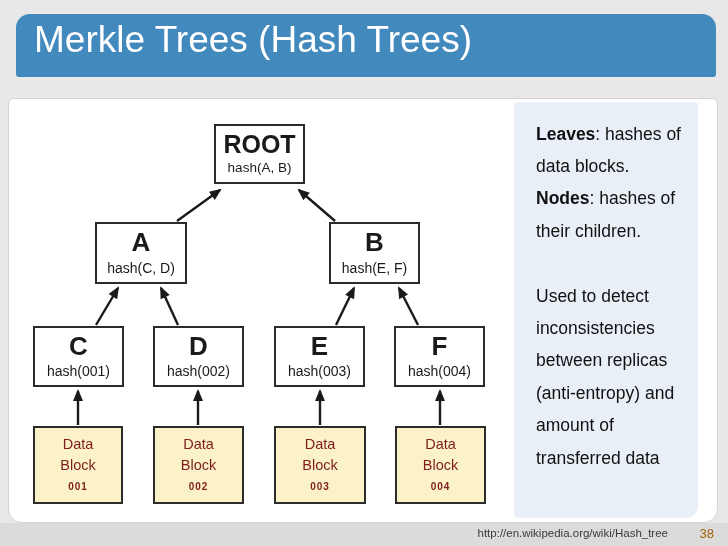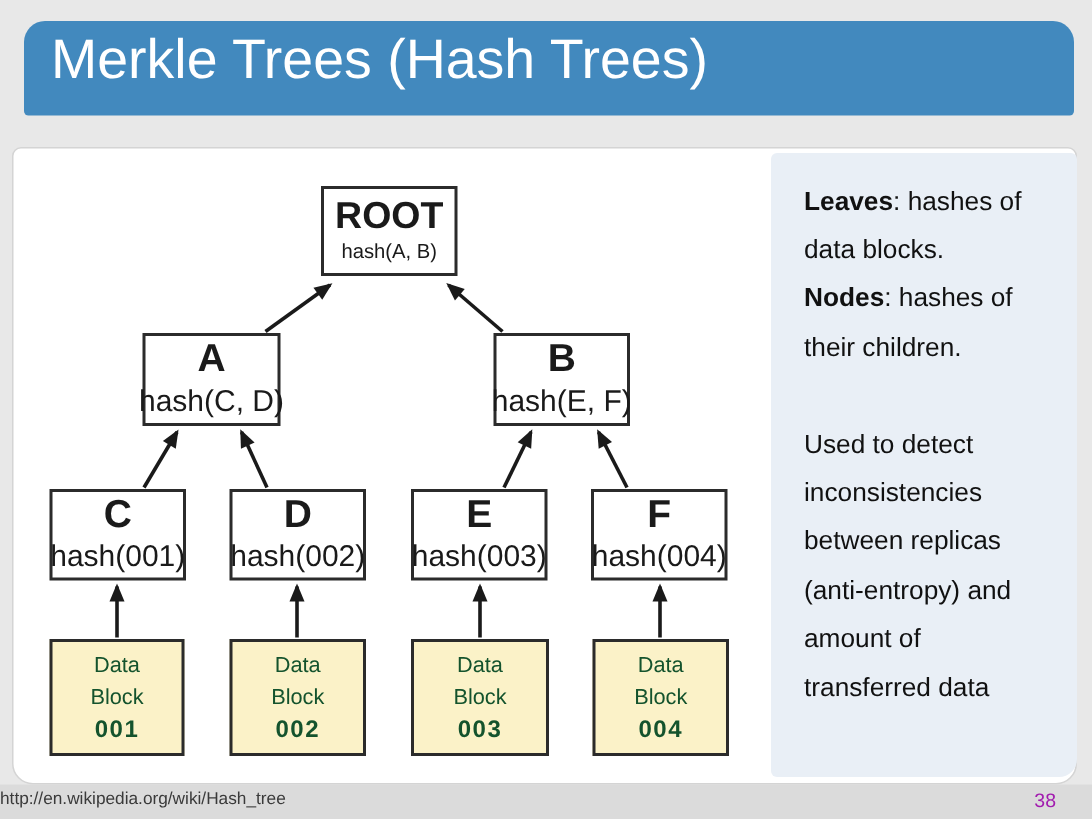--- a/index.html
+++ b/index.html
@@ -25,51 +25,51 @@
     border-radius:6px 6px 14px 14px;
   }
   .arrows{position:absolute;left:0;top:0;width:728px;height:546px;pointer-events:none;}
   .node{
     position:absolute;background:var(--panel-bg,#FFFFFF);
     border:2px solid #2B2B2B;box-sizing:border-box;
     display:flex;flex-direction:column;align-items:center;justify-content:center;
     color:#1A1A1A;text-align:center;
   }
   .node .node-label{font-size:26px;line-height:1.05;font-weight:bold;}
-  .node .node-hash{font-size:20px;line-height:1.3;margin-top:2px;white-space:nowrap;}
+  .node .node-hash{font-size:14px;line-height:1.3;margin-top:2px;white-space:nowrap;}
   .node.root .node-label{font-size:25px;}
   .node.root .node-hash{font-size:13.5px;}
   .data-block{
     position:absolute;background:var(--data-block-fill,#FBF2C8);
     border:2px solid #2B2B2B;box-sizing:border-box;
     display:flex;flex-direction:column;align-items:center;justify-content:center;
-    color:#14532d;text-align:center;font-size:14.5px;line-height:21px;
-  }
-  .data-block .db-id{font-weight:700;font-size:16px;letter-spacing:1px;}
+    color:#7f1d1d;text-align:center;font-size:14.5px;line-height:21px;
+  }
+  .data-block .db-id{font-weight:700;font-size:10px;letter-spacing:1px;}
   .sidebar{
-    position:absolute;left:514px;top:102px;width:204px;height:416px;
+    position:absolute;left:514px;top:102px;width:184px;height:416px;
     background:var(--sidebar-bg,#E9EFF6);
     border-radius:4px 4px 12px 4px;
     box-sizing:border-box;padding:16px 0 0 22px;
   }
   .sb-line{
     height:32.4px;font-size:17.5px;color:#111111;white-space:nowrap;
     display:flex;align-items:center;
   }
   .sb-line .b{font-weight:700;}
   .footer{
     position:absolute;left:0;top:523px;width:728px;height:23px;
     background:var(--footer-bg,#DBDBDB);
   }
   .footer .url{
-    position:absolute;left:0;right:60px;top:4px;text-align:left;
+    position:absolute;left:0;right:60px;top:4px;text-align:right;
     font-size:11.5px;color:#3A3A3A;
   }
   .footer .pagenum{
-    position:absolute;right:24px;top:3px;font-size:13px;color:#a21caf;
+    position:absolute;right:14px;top:3px;font-size:13px;color:#a16207;
   }
   
   #node-root{left:214px;top:124px;width:91px;height:60px;}
   #node-a{left:95px;top:222px;width:92px;height:62px;}
   #node-b{left:329px;top:222px;width:91px;height:62px;}
   #node-c{left:33px;top:326px;width:91px;height:61px;}
   #node-d{left:153px;top:326px;width:91px;height:61px;}
   #node-e{left:274px;top:326px;width:91px;height:61px;}
   #node-f{left:394px;top:326px;width:91px;height:61px;}
   #db-1{left:33px;top:426px;width:90px;height:78px;}

